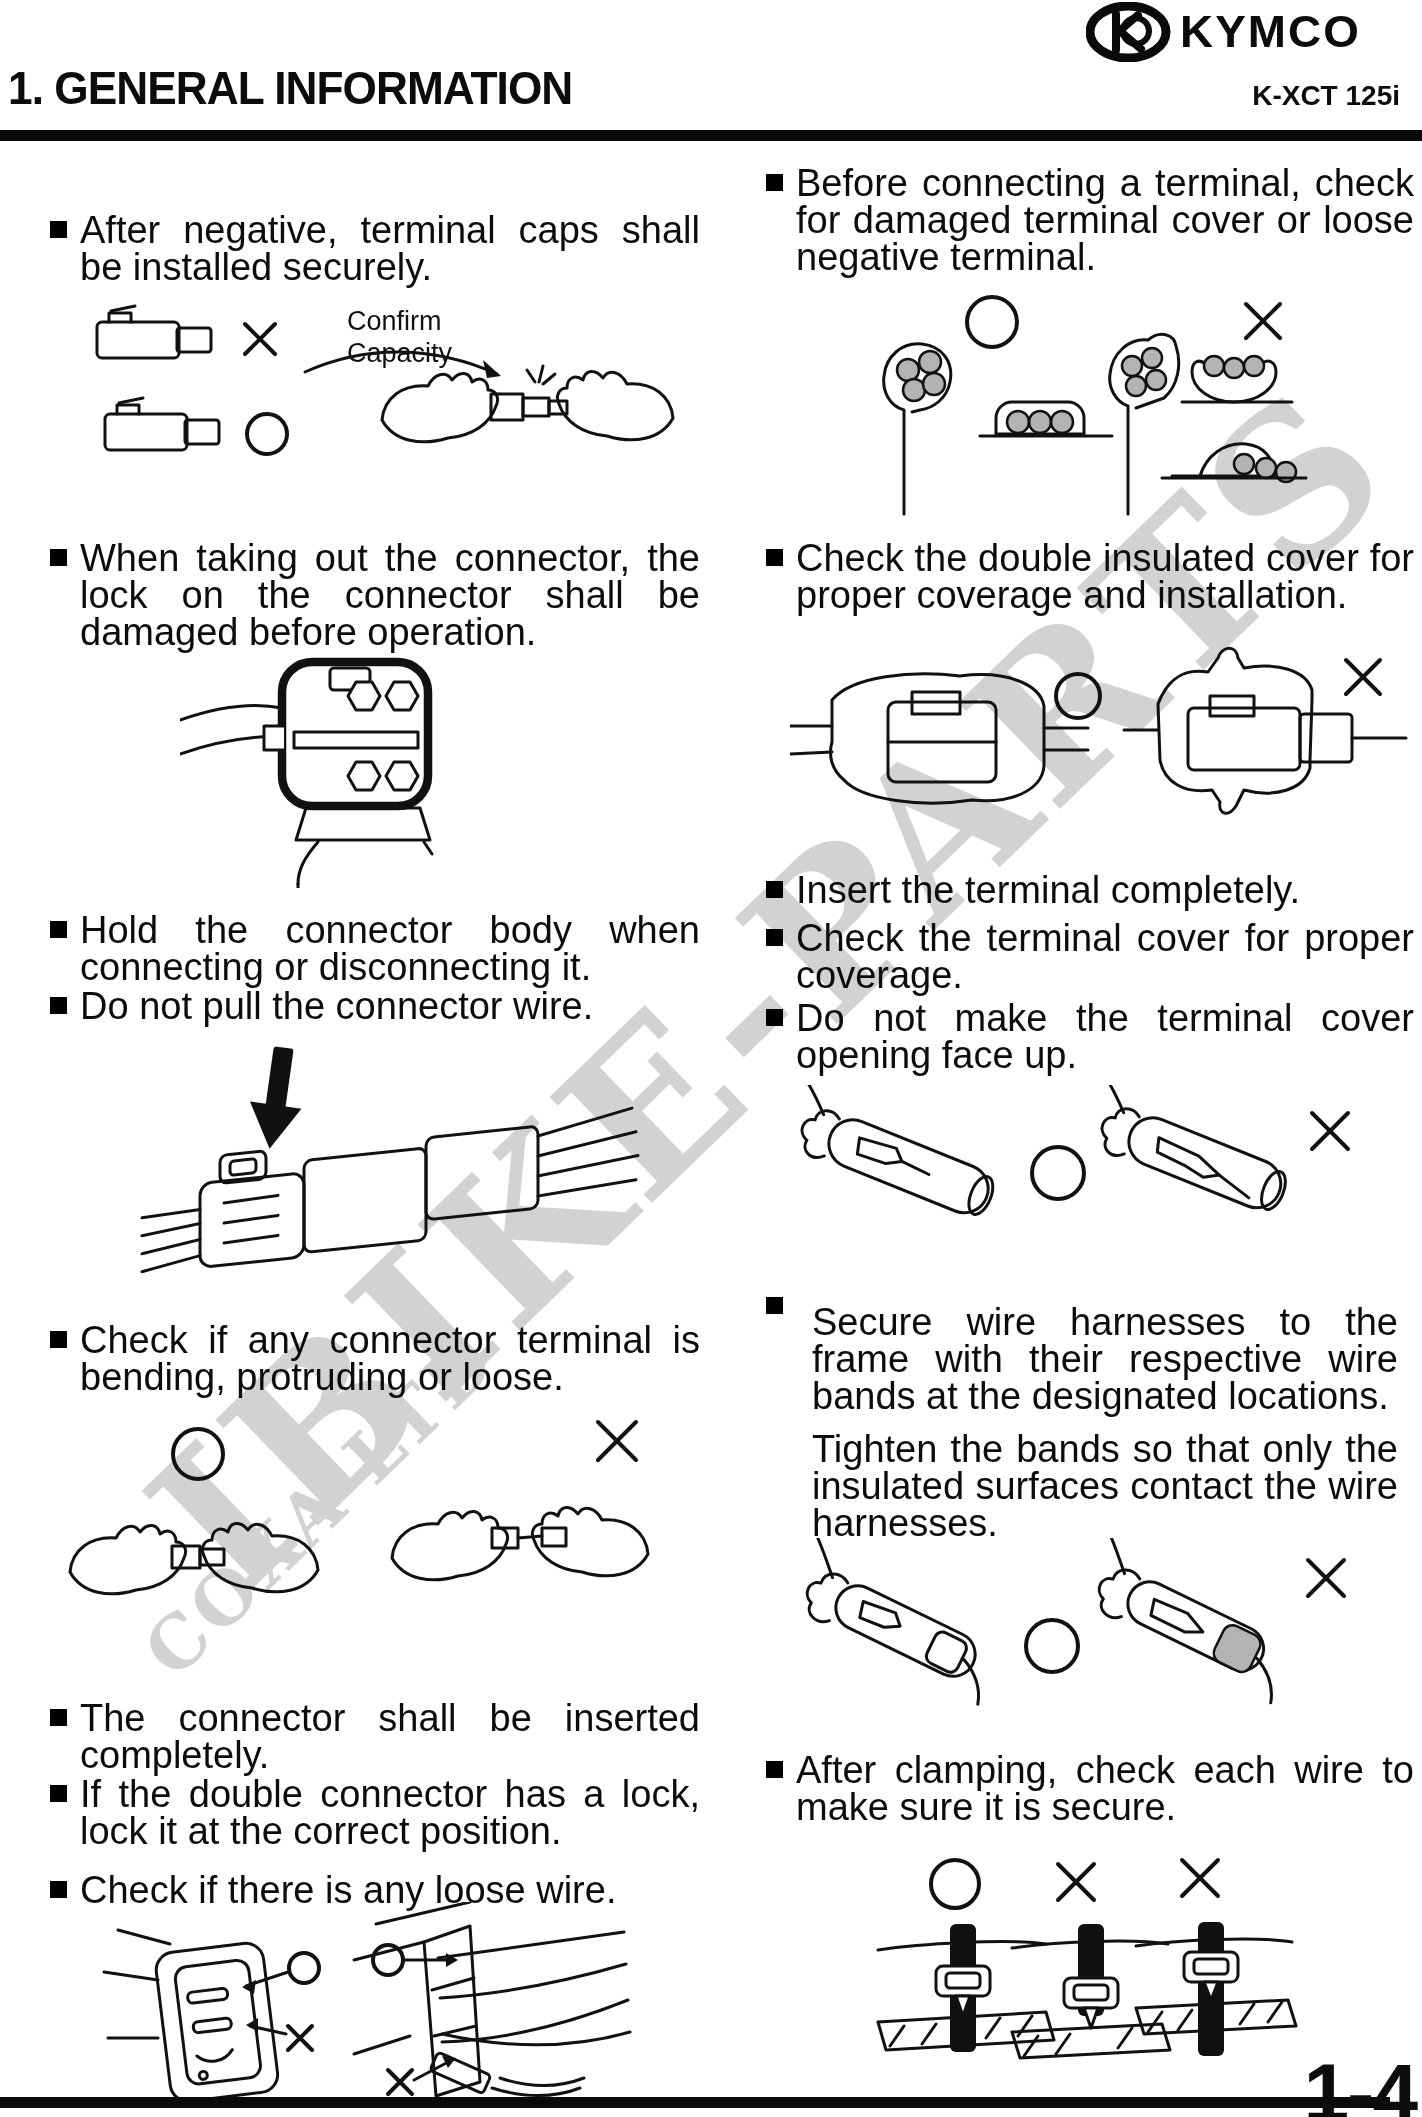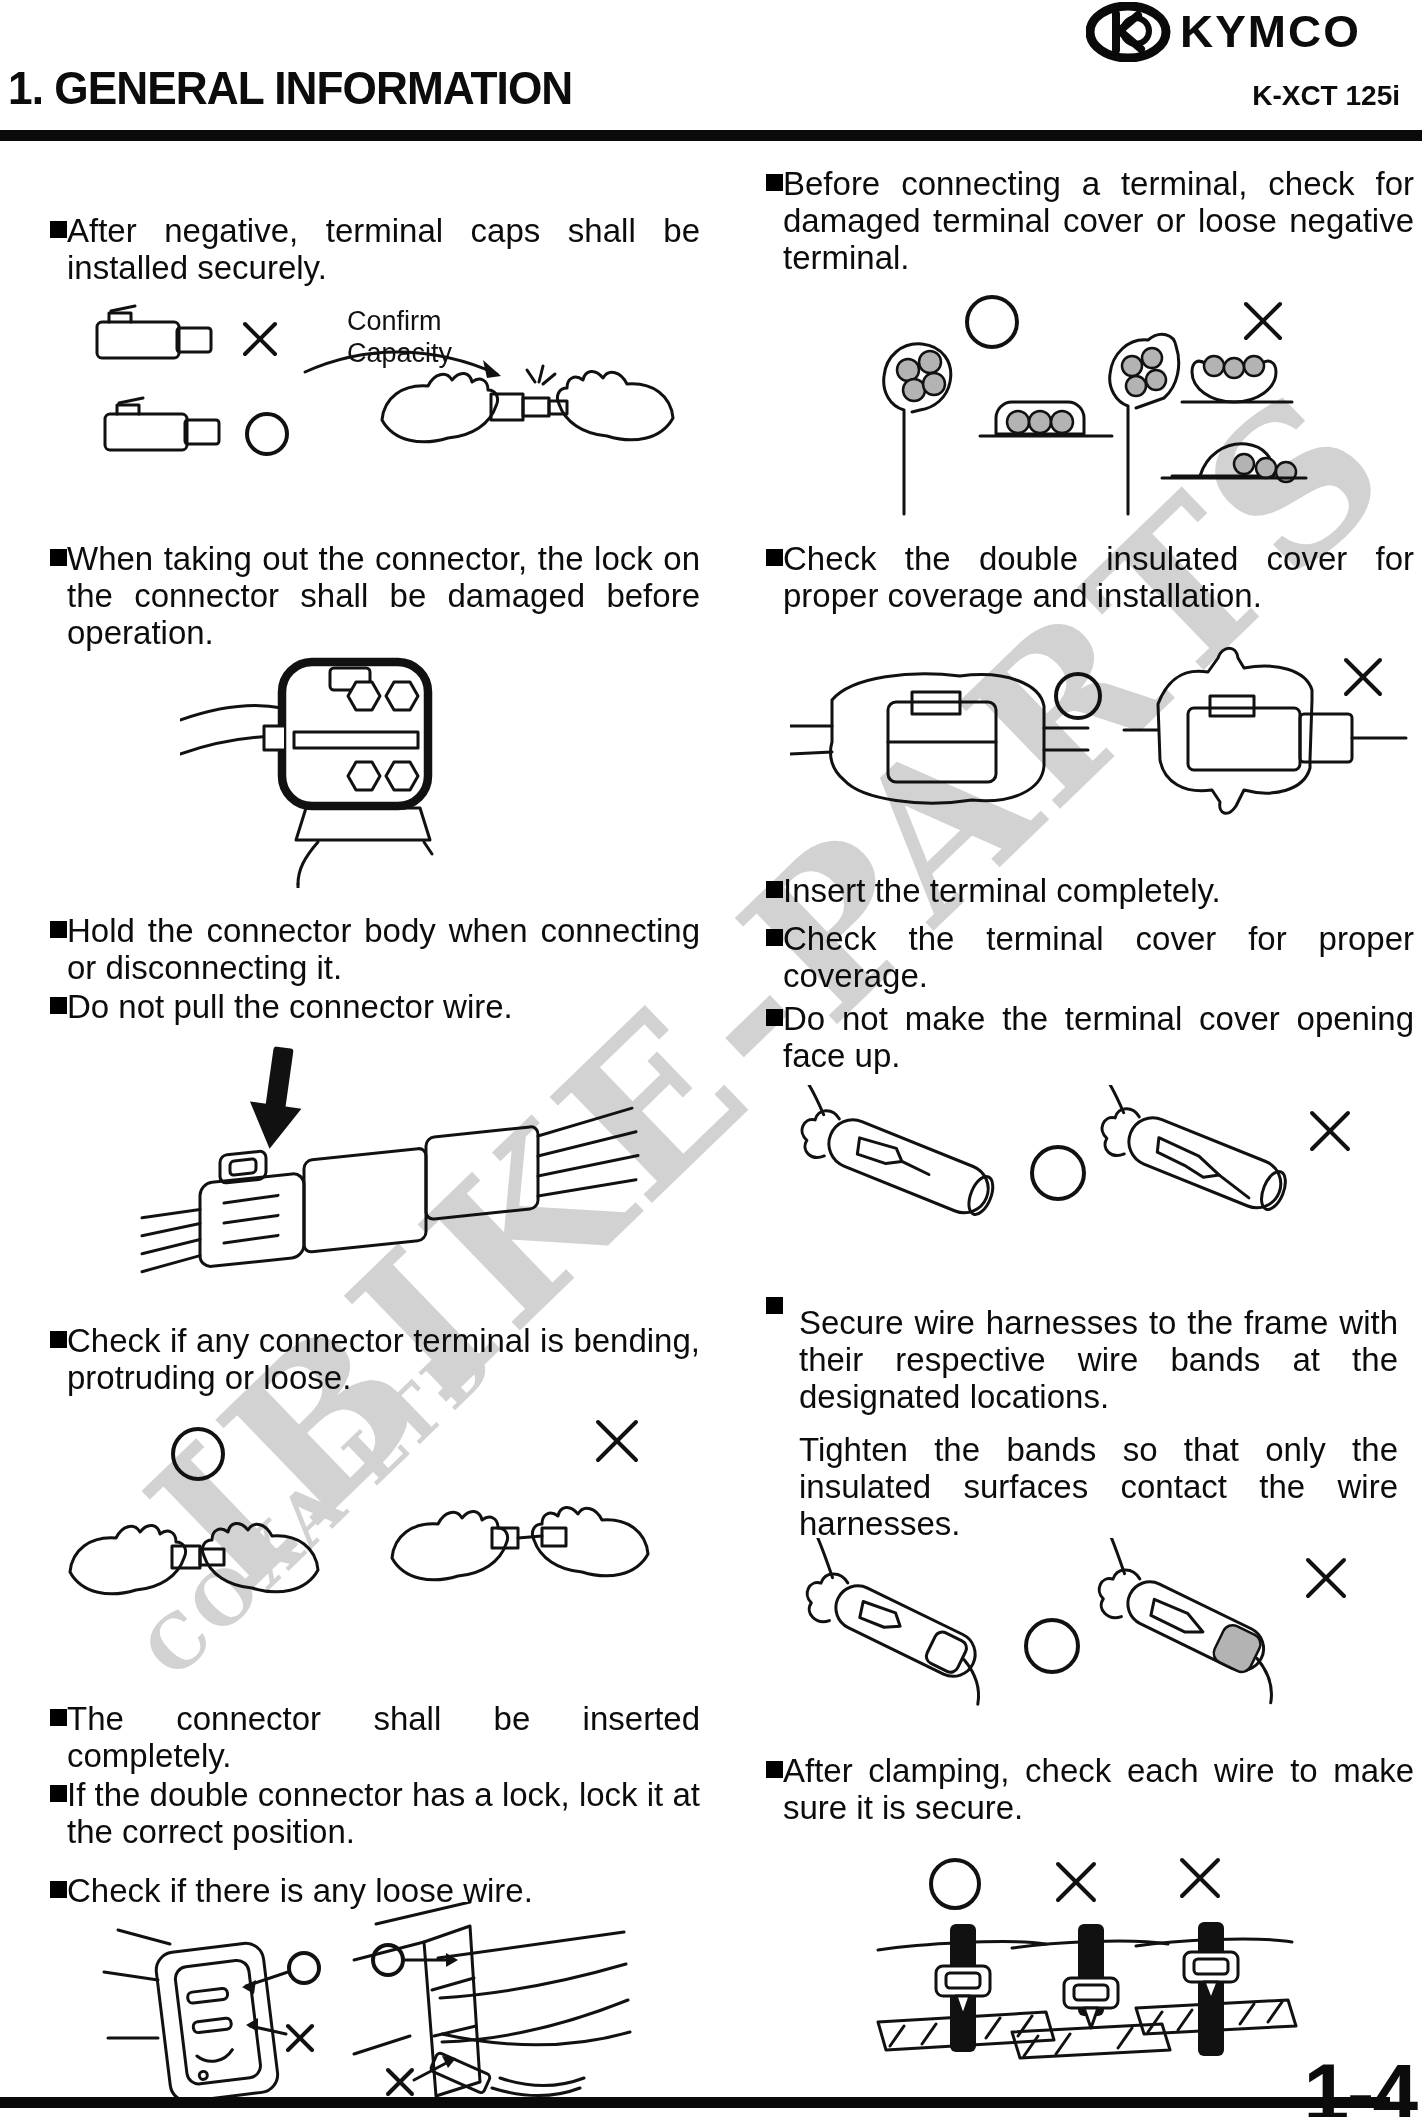--- a/index.html
+++ b/index.html
@@ -17,21 +17,21 @@
   .wm-sub{top:1505px;left:320px;font-size:72px;letter-spacing:5px;
     transform:translate(-50%,-50%) rotate(-44deg);}
   .hdr-title{
     position:absolute;left:8px;top:60px;font-size:47px;font-weight:bold;
     letter-spacing:-1px;transform:scaleX(.94);transform-origin:left center;white-space:nowrap;
   }
   .hdr-model{position:absolute;right:22px;top:80px;font-size:28px;font-weight:bold;}
   .logo{position:absolute;left:1086px;top:2px;display:flex;align-items:center;gap:6px;}
   .logo .brand{font-size:45px;font-weight:bold;letter-spacing:2px;transform:scaleX(1.02);transform-origin:left;}
   .bar{position:absolute;background:#0a0a0a;}
-  .bullet{position:absolute;display:flex;font-size:33px;line-height:37px;text-align:justify;}
+  .bullet{position:absolute;display:flex;gap:13px;font-size:38px;line-height:37px;text-align:justify;}
   .bullet .sq{flex:0 0 auto;width:17px;height:17px;background:#000;margin-top:9px;}
   .bullet .tx{flex:1;}
   .bullet p{margin:16px;}
   .fig{position:absolute;}
   .fig path,.fig rect,.fig circle,.fig ellipse,.fig line,.fig polygon,.fig polyline{
     fill:none;stroke:#111;stroke-width:3;stroke-linecap:round;stroke-linejoin:round;}
   .fig .fill{fill:#111;stroke:none;}
   .fig .thick{stroke-width:8.5;}
   .fig .mk{stroke-width:4;}
   .fig .gray{fill:#b3b3b3;stroke:#111;stroke-width:2.5;}

